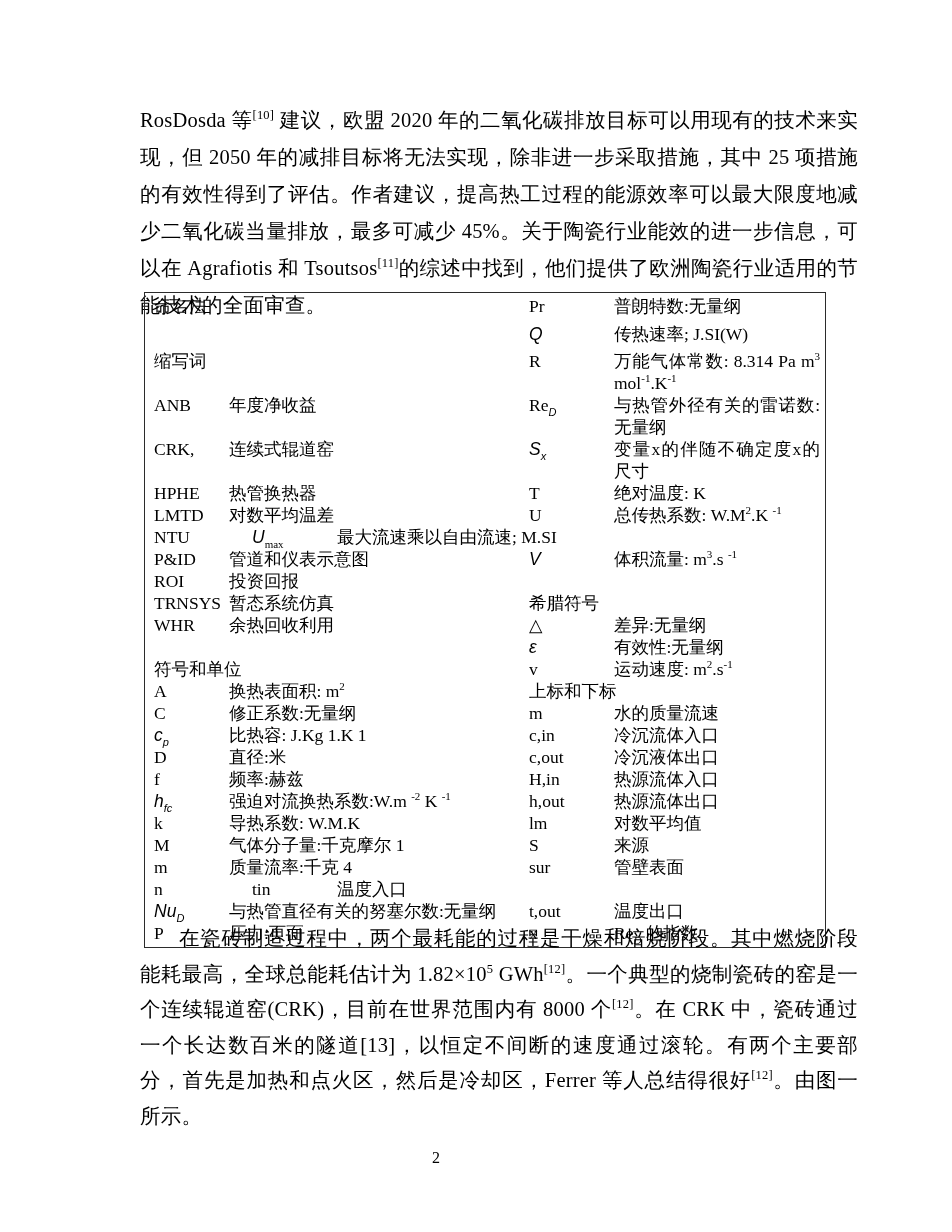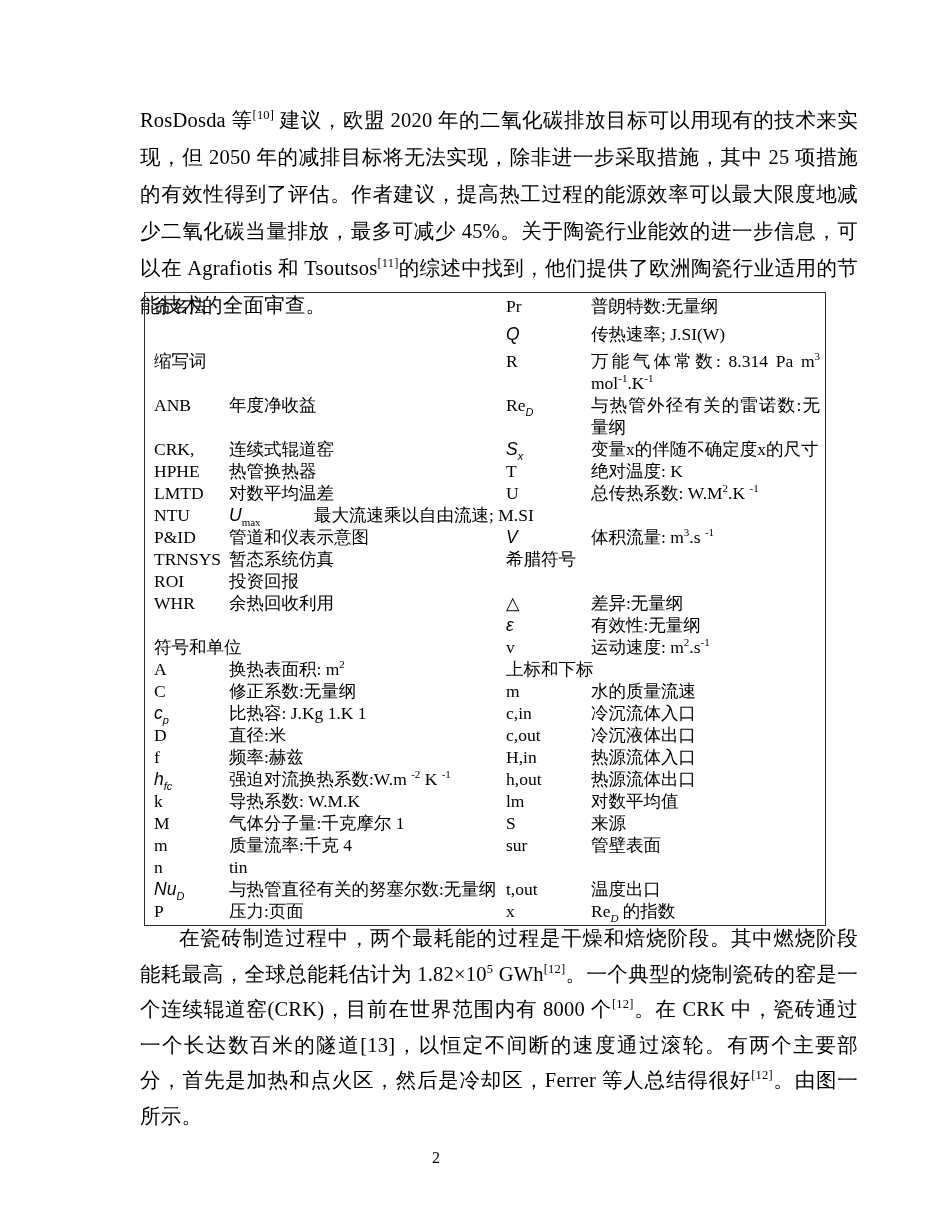--- a/index.html
+++ b/index.html
@@ -17,21 +17,21 @@
   #para-bottom { top:921px; line-height:35.5px; text-indent:39px; }
   .nomtable {
     position:absolute; left:144px; top:292px; width:682px;
     border:1.5px solid #2b2b2b; box-sizing:border-box;
     font-size:17.5px; line-height:22px; padding:2px 0 3px 0;
   }
   .trow { display:flex; align-items:flex-start; min-height:22px; }
   .trow.tall { min-height:27.5px; }
   .c1 { flex:none; width:75px; padding-left:9px; white-space:nowrap; }
   .c2 { flex:none; width:277px; }
-  .c3 { flex:none; width:85px; white-space:nowrap; }
+  .c3 { flex:none; width:85px; white-space:nowrap;margin-left:23px; }
   .c4 { flex:1 1 auto; min-width:0; padding-right:5px; text-align:justify; }
   .nomtable sup { font-size:11px; line-height:0; vertical-align:super; }
   .nomtable sub { font-size:11px; line-height:0; vertical-align:sub; }
   .c1 i, .c3 i { font-family:"Liberation Sans", sans-serif; font-style:italic; }
   .pagenum {
     position:absolute; left:0; top:1149px; width:100%;
     text-align:center; font-size:16px;
   }
 </style>
 </head>
@@ -89,32 +89,32 @@
         <div class="c3"><i>U</i><sub>max</sub></div>
         <div class="c4">最大流速乘以自由流速; M.SI</div>
       </div>
       <div class="trow">
         <div class="c1">P&amp;ID</div>
         <div class="c2">管道和仪表示意图</div>
         <div class="c3"><i>V</i></div>
         <div class="c4">体积流量: m<sup>3</sup>.s <sup>-1</sup></div>
       </div>
       <div class="trow">
+        <div class="c1">ROI</div>
+        <div class="c2">投资回报</div>
+        <div class="c3"></div>
+        <div class="c4"></div>
+      </div>
+      <div class="trow">
         <div class="c1">TRNSYS</div>
         <div class="c2">暂态系统仿真</div>
         <div class="c3">希腊符号</div>
         <div class="c4"></div>
       </div>
       <div class="trow">
-        <div class="c1">ROI</div>
-        <div class="c2">投资回报</div>
-        <div class="c3"></div>
-        <div class="c4"></div>
-      </div>
-      <div class="trow">
         <div class="c1">WHR</div>
         <div class="c2">余热回收利用</div>
         <div class="c3">△</div>
         <div class="c4">差异:无量纲</div>
       </div>
       <div class="trow">
         <div class="c1"></div>
         <div class="c2"></div>
         <div class="c3"><i>ε</i></div>
         <div class="c4">有效性:无量纲</div>
@@ -175,20 +175,21 @@
       </div>
       <div class="trow">
         <div class="c1">m</div>
         <div class="c2">质量流率:千克 4</div>
         <div class="c3">sur</div>
         <div class="c4">管壁表面</div>
       </div>
       <div class="trow">
         <div class="c1">n</div>
         <div class="c3">tin</div>
+        <div class="c4">温度入口</div>
       </div>
       <div class="trow">
         <div class="c1"><i>Nu</i><sub><i>D</i></sub></div>
         <div class="c2">与热管直径有关的努塞尔数:无量纲</div>
         <div class="c3">t,out</div>
         <div class="c4">温度出口</div>
       </div>
       <div class="trow">
         <div class="c1">P</div>
         <div class="c2">压力:页面</div>

